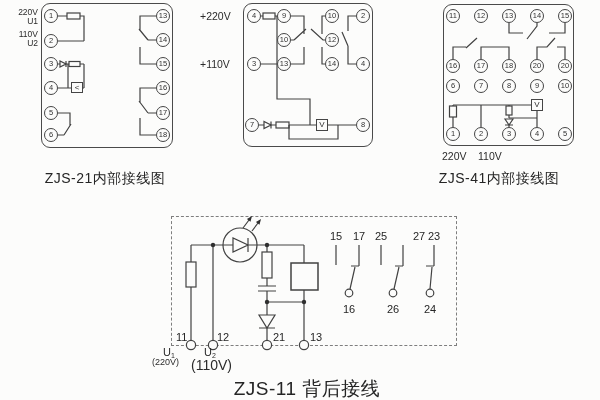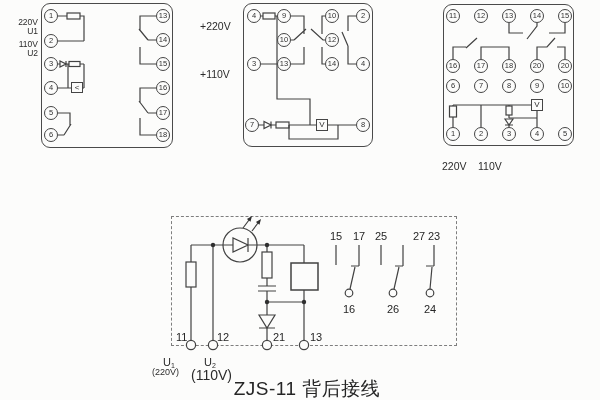--- a/index.html
+++ b/index.html
@@ -3,21 +3,21 @@
 <meta charset="utf-8">
 <style>
   html,body{margin:0;padding:0;}
   body{background:#e9e9e9;}
   #screen{position:relative;width:600px;height:400px;background:#fcfcfb;font-family:"Liberation Sans",sans-serif;overflow:hidden;color:#2b2b2b;}
   .rbox{position:absolute;border:1.4px solid #4a4a4a;border-radius:9px;box-sizing:border-box;z-index:1;}
   .dbox{position:absolute;border:1.2px dashed #7e7e7e;box-sizing:border-box;z-index:1;}
   svg{position:absolute;left:0;top:0;z-index:2;}
   .term{position:absolute;width:14px;height:14px;box-sizing:border-box;border:1.3px solid #454545;border-radius:50%;background:#fcfcfb;font-size:7.5px;line-height:1;display:flex;align-items:center;justify-content:center;color:#2f2f2f;z-index:3;}
   .symbox{position:absolute;box-sizing:border-box;border:1.2px solid #454545;background:#fcfcfb;font-size:8px;line-height:1;display:flex;align-items:center;justify-content:center;color:#2f2f2f;z-index:3;}
-  .lbl{position:absolute;color:#2b2b2b;z-index:3;margin-top:10px;}
+  .lbl{position:absolute;color:#2b2b2b;z-index:3;}
   .cap{position:absolute;font-size:14px;font-weight:500;letter-spacing:.5px;color:#252525;text-align:center;z-index:3;}
   .num{position:absolute;font-size:11px;color:#262626;z-index:3;}
   .ctr{text-align:center;width:14px;}
   .sub{font-size:7px;vertical-align:-2px;}
 </style>
 </head>
 <body>
 
 <div id="screen">
 
@@ -155,15 +155,17 @@
   <div class="num ctr" style="left:423px;top:303px;">24</div>
   <div class="lbl" style="left:163px;top:346px;font-size:11px;">
     <span>U</span><span class="sub">1</span>
   </div>
   <div class="lbl" style="left:204px;top:346px;font-size:11px;">
     <span>U</span><span class="sub">2</span>
   </div>
   <div class="lbl" style="left:152px;top:357px;font-size:9px;">(220V)</div>
   <div class="lbl" style="left:191px;top:357px;font-size:14px;">(110V)</div>
 
+  <div class="cap" style="left:25px;top:170px;width:160px;">ZJS-21内部接线图</div>
+  <div class="cap" style="left:419px;top:170px;width:160px;">ZJS-41内部接线图</div>
   <div class="cap" style="left:227px;top:376px;width:160px;font-size:19px;">ZJS-11 背后接线图</div>
 
 </div>
 
 </body></html>

